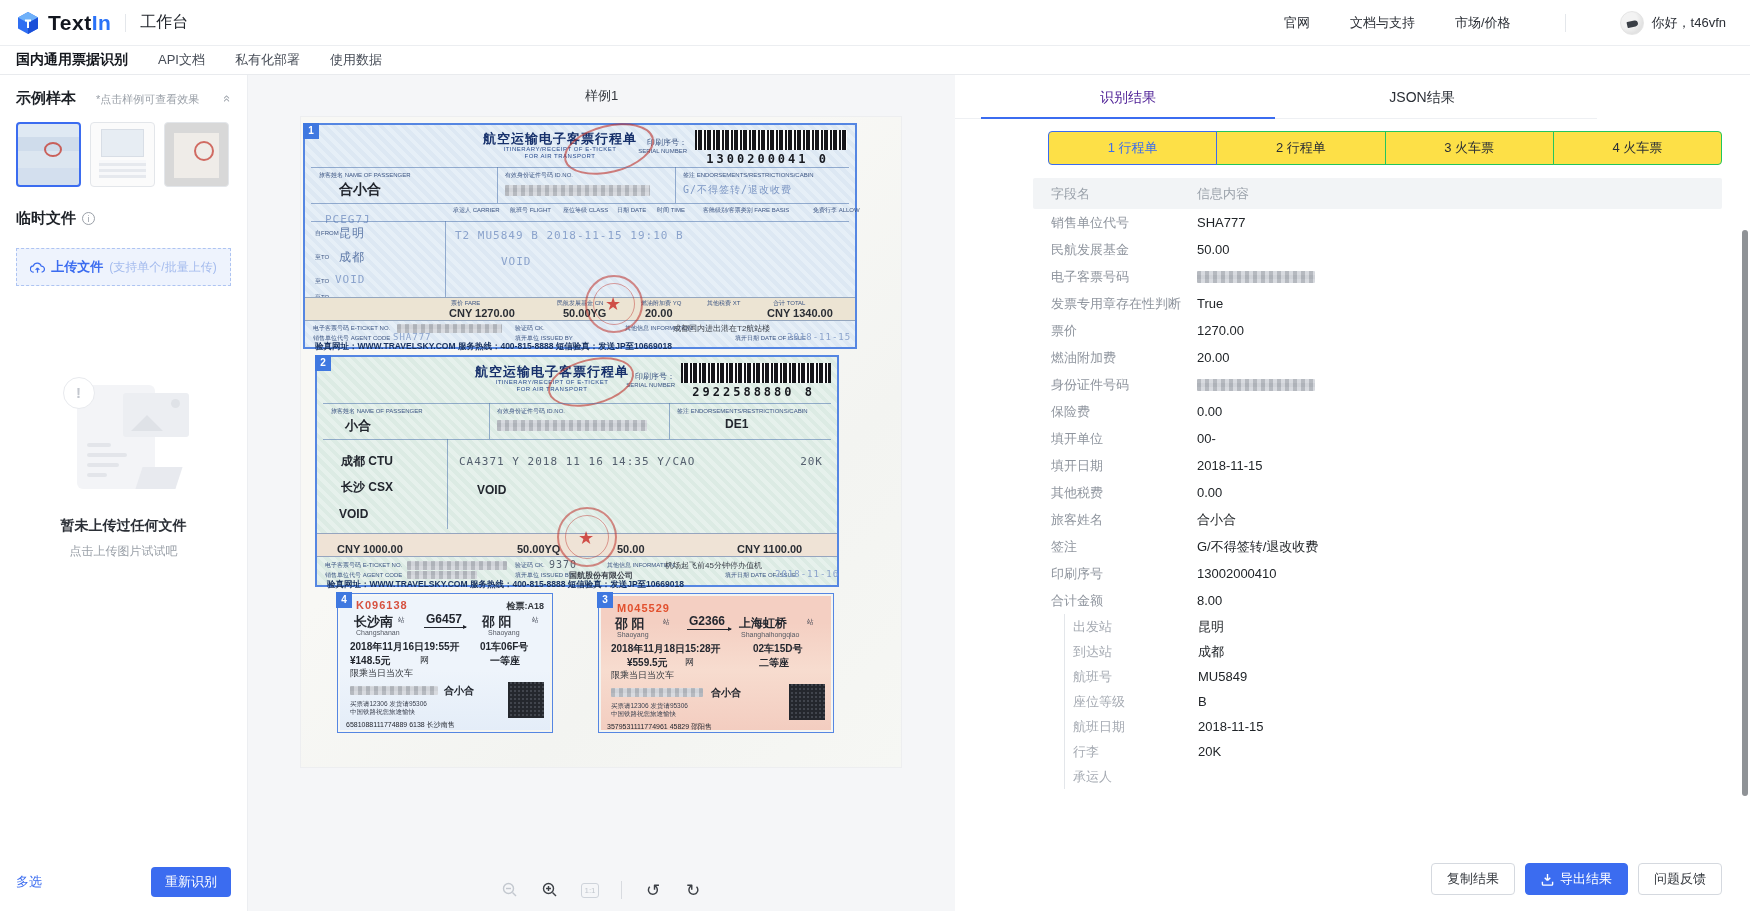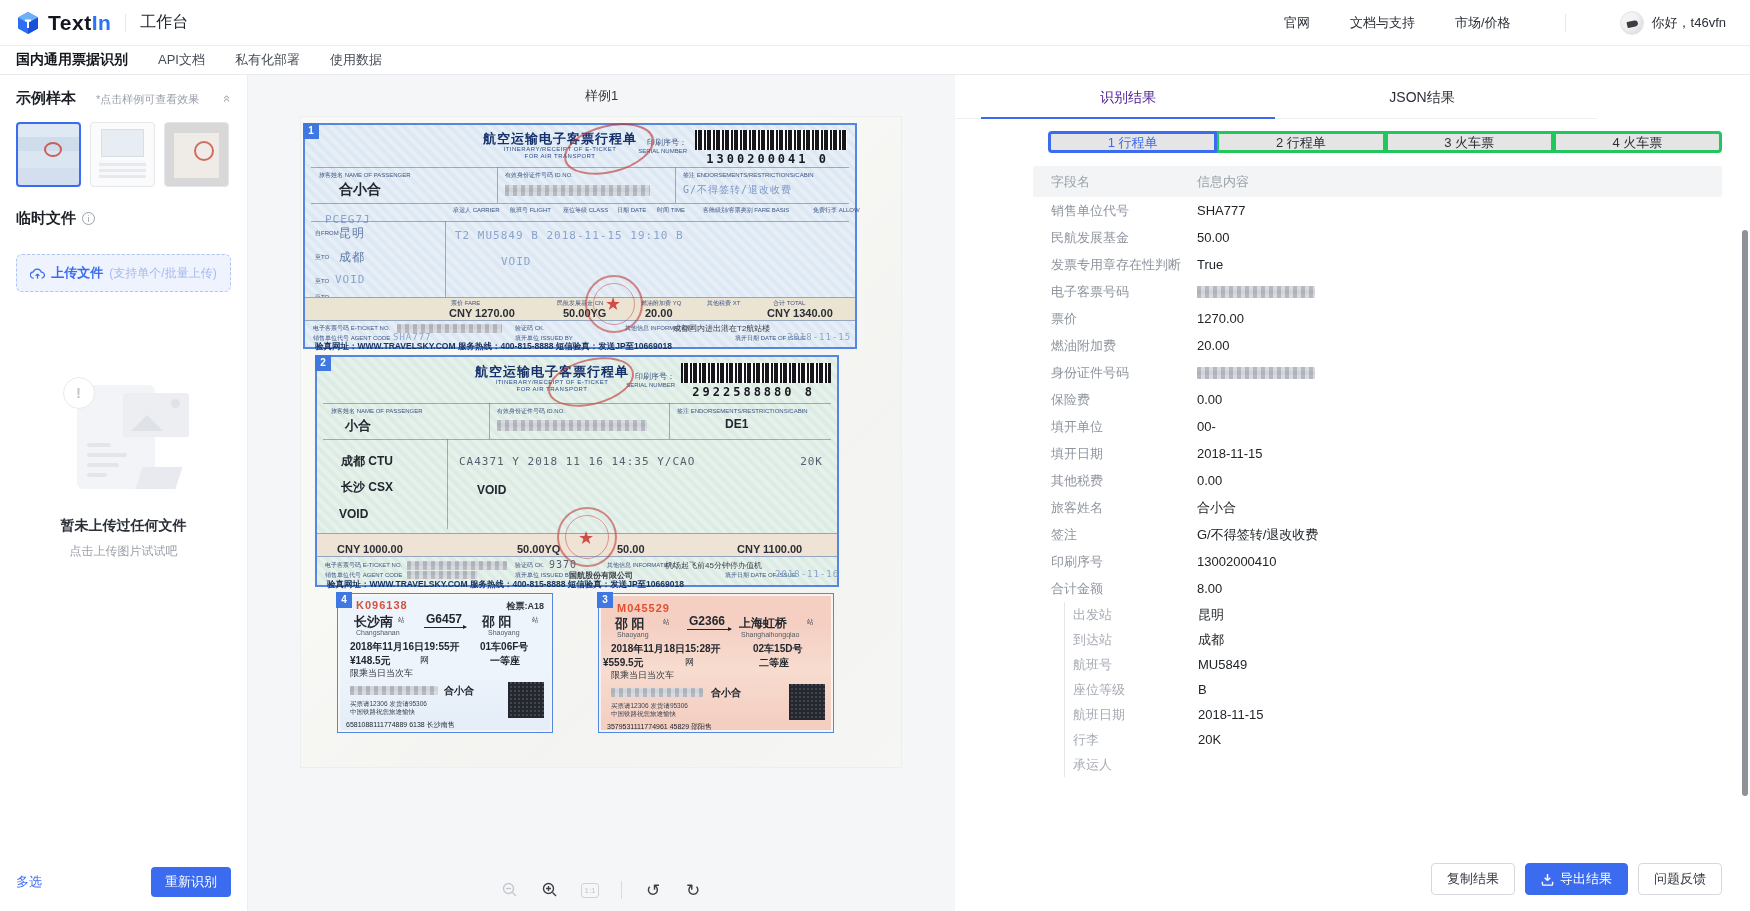--- a/index.html
+++ b/index.html
@@ -43,21 +43,21 @@
   .th1 { background:linear-gradient(180deg,#dfe9f3 0 22%,#cfdceb 22% 45%,#dce6f0 45% 72%,#d3dfee 72%); }
   .th1::after { content:""; position:absolute; left:26px; top:18px; width:14px; height:11px; border-radius:50%; border:2px solid rgba(197,64,54,.8); }
   .th2 { background:#fbfbfb; }
   .th2::before { content:""; position:absolute; left:10px; top:6px; right:10px; height:26px; background:#e7edf3; border:1px solid #d8dee6; }
   .th2::after { content:""; position:absolute; left:8px; bottom:8px; right:8px; height:18px; background:repeating-linear-gradient(0deg,#e6e9ee 0 3px,#f7f8fa 3px 6px); }
   .th3 { background:#d8d8d8; }
   .th3::before { content:""; position:absolute; left:9px; top:10px; right:9px; bottom:8px; background:#efece8; }
   .th3::after { content:""; position:absolute; right:14px; top:18px; width:16px; height:16px; border-radius:50%; border:2px solid rgba(197,64,54,.75); }
   .tmp-h { display:flex; align-items:center; gap:6px; margin-top:22px; }
   .info-i { width:13px; height:13px; border-radius:50%; border:1px solid #9aa0a8; color:#9aa0a8; font-size:9px; line-height:12px; text-align:center; cursor:pointer; }
-  .upload { margin-top:26px; height:38px; background:#eef3fd; border:1px dashed #aec4f2; border-radius:6px;
+  .upload { margin-top:20px; height:38px; background:#eef3fd; border:1px dashed #aec4f2; border-radius:0;
             display:flex; align-items:center; justify-content:center; gap:6px; cursor:pointer; font-size:13px; }
   .upload .ul { color:#3b6cf0; font-weight:bold; }
   .upload .uh { color:#a4bbee; font-size:12px; }
   .empty { position:absolute; left:0; right:0; top:300px; text-align:center; }
   .illus { width:150px; height:128px; margin:0 auto; position:relative; }
   .il-doc { position:absolute; left:28px; top:10px; width:78px; height:104px; background:#f3f4f7; border-radius:6px; }
   .il-doc i { position:absolute; left:10px; height:4px; border-radius:2px; background:#e3e5ea; }
   .il-img { position:absolute; right:10px; top:18px; width:66px; height:44px; background:#eceef2; border-radius:3px; overflow:hidden; }
   .il-img::before { content:""; position:absolute; left:8px; bottom:6px; border-left:16px solid transparent; border-right:16px solid transparent; border-bottom:16px solid #dfe2e7; }
   .il-img::after { content:""; position:absolute; right:9px; top:6px; width:9px; height:9px; border-radius:50%; background:#dfe2e7; }
@@ -114,21 +114,21 @@
   .tb-div { width:1px; height:18px; background:#d8dbe0; }
   .rot { font-size:17px; color:#3c4046; line-height:1; }
 
   
   .tabs { height:44px; position:relative; display:flex; width:588px; border-bottom:0; }
   .tabs-hair { position:absolute; left:-26px; right:-28px; bottom:0; height:1px; background:#eef0f3; }
   .tab { flex:1; text-align:center; font-size:14px; color:#2b2f36; line-height:44px; cursor:pointer; position:relative; }
   .tab.active { color:#4c1d95; }
   .tab.active::after { content:""; position:absolute; left:0; right:0; bottom:0; height:2px; background:#3b6cf0; z-index:2; }
   .seg { display:flex; margin:12px 0 0 67px; width:674px; }
-  .seg .sgb { flex:1; height:22px; border:3px solid #22c55e; margin-left:-1px; background:#e5e5e5; font-size:13px; color:#2b2f36; cursor:pointer; font-family:inherit; position:relative; }
+  .seg .sgb { flex:1; height:34px; border:1px solid #22c55e; margin-left:-1px; background:#fde047; font-size:13px; color:#2b2f36; cursor:pointer; font-family:inherit; position:relative; }
   .seg .sgb:first-child { margin-left:0; border-radius:4px 0 0 4px; }
   .seg .sgb:last-child { border-radius:0 4px 4px 0; }
   .seg .sgb.on { color:#3b6cf0; border-color:#3b6cf0; z-index:2; }
   .tbl { margin:13px 0 0 52px; width:689px; font-size:13px; }
   .tblhead { height:31px; background:#f2f4f6; border-radius:2px; display:flex; align-items:center; color:#9aa1aa; }
   .c1 { padding-left:18px; width:164px; flex:none; }
   .c2 { flex:1; }
   .frow { height:27px; display:flex; align-items:center; }
   .frow .fl { padding-left:18px; width:164px; flex:none; color:#8f959e; }
   .frow .fv { flex:1; color:#212529; }
@@ -385,21 +385,21 @@
           <span class="tr-big" style="left:14px;top:19px;">邵  阳</span>
           <span class="tr-tiny" style="left:62px;top:22px;">站</span>
           <span class="tr-big" style="left:88px;top:18px;font-size:12px;">G2366</span>
           <span class="arrowline" style="left:86px;top:33px;width:44px;"></span>
           <span class="tr-big" style="left:138px;top:19px;font-size:12px;text-align:right;">上海虹桥</span>
           <span class="tr-tiny" style="left:206px;top:22px;">站</span>
           <span class="tr-py" style="left:16px;top:35px;">Shaoyang</span>
           <span class="tr-py" style="left:140px;top:35px;">Shanghaihongqiao</span>
           <span class="tr-b" style="left:10px;top:46px;">2018年11月18日15:28开</span>
           <span class="tr-b" style="left:152px;top:46px;">02车15D号</span>
-          <span class="tr-b" style="left:2px;top:60px;text-align:right;">¥559.5元</span>
+          <span class="tr-b" style="left:26px;top:60px;text-align:right;">¥559.5元</span>
           <span class="tr-s" style="left:84px;top:60px;">网</span>
           <span class="tr-b" style="left:158px;top:60px;">二等座</span>
           <span class="tr-s" style="left:10px;top:73px;">限乘当日当次车</span>
           <div class="px pxa" style="left:10px;top:92px;width:92px;height:9px;"></div>
           <span class="tr-b" style="left:110px;top:90px;">合小合</span>
           <div class="qr" style="right:6px;top:88px;width:36px;height:36px;"></div>
           <span class="tr-tiny" style="left:10px;top:106px;">买票请12306 发货请95306</span>
           <span class="tr-tiny" style="left:10px;top:114px;">中国铁路祝您旅途愉快</span>
           <span class="tr-tiny" style="left:6px;top:126px;font-size:7px;color:#22262e;">3579531111774961 45829 邵阳售</span>
         </div>
@@ -452,28 +452,28 @@
 
       <div class="frow">
           <div class="fl">销售单位代号</div>
           <div class="fv">SHA777</div>
         </div>
       <div class="frow">
           <div class="fl">民航发展基金</div>
           <div class="fv">50.00</div>
         </div>
       <div class="frow">
-          <div class="fl">发票专用章存在性判断</div>
-          <div class="fv">True</div>
-        </div>
-      <div class="frow">
           <div class="fl">电子客票号码</div>
           <div class="fv">
             <div class="px mask-val"></div>
           </div>
+        </div>
+      <div class="frow">
+          <div class="fl">发票专用章存在性判断</div>
+          <div class="fv">True</div>
         </div>
       <div class="frow">
           <div class="fl">票价</div>
           <div class="fv">1270.00</div>
         </div>
       <div class="frow">
           <div class="fl">燃油附加费</div>
           <div class="fv">20.00</div>
         </div>
       <div class="frow">

